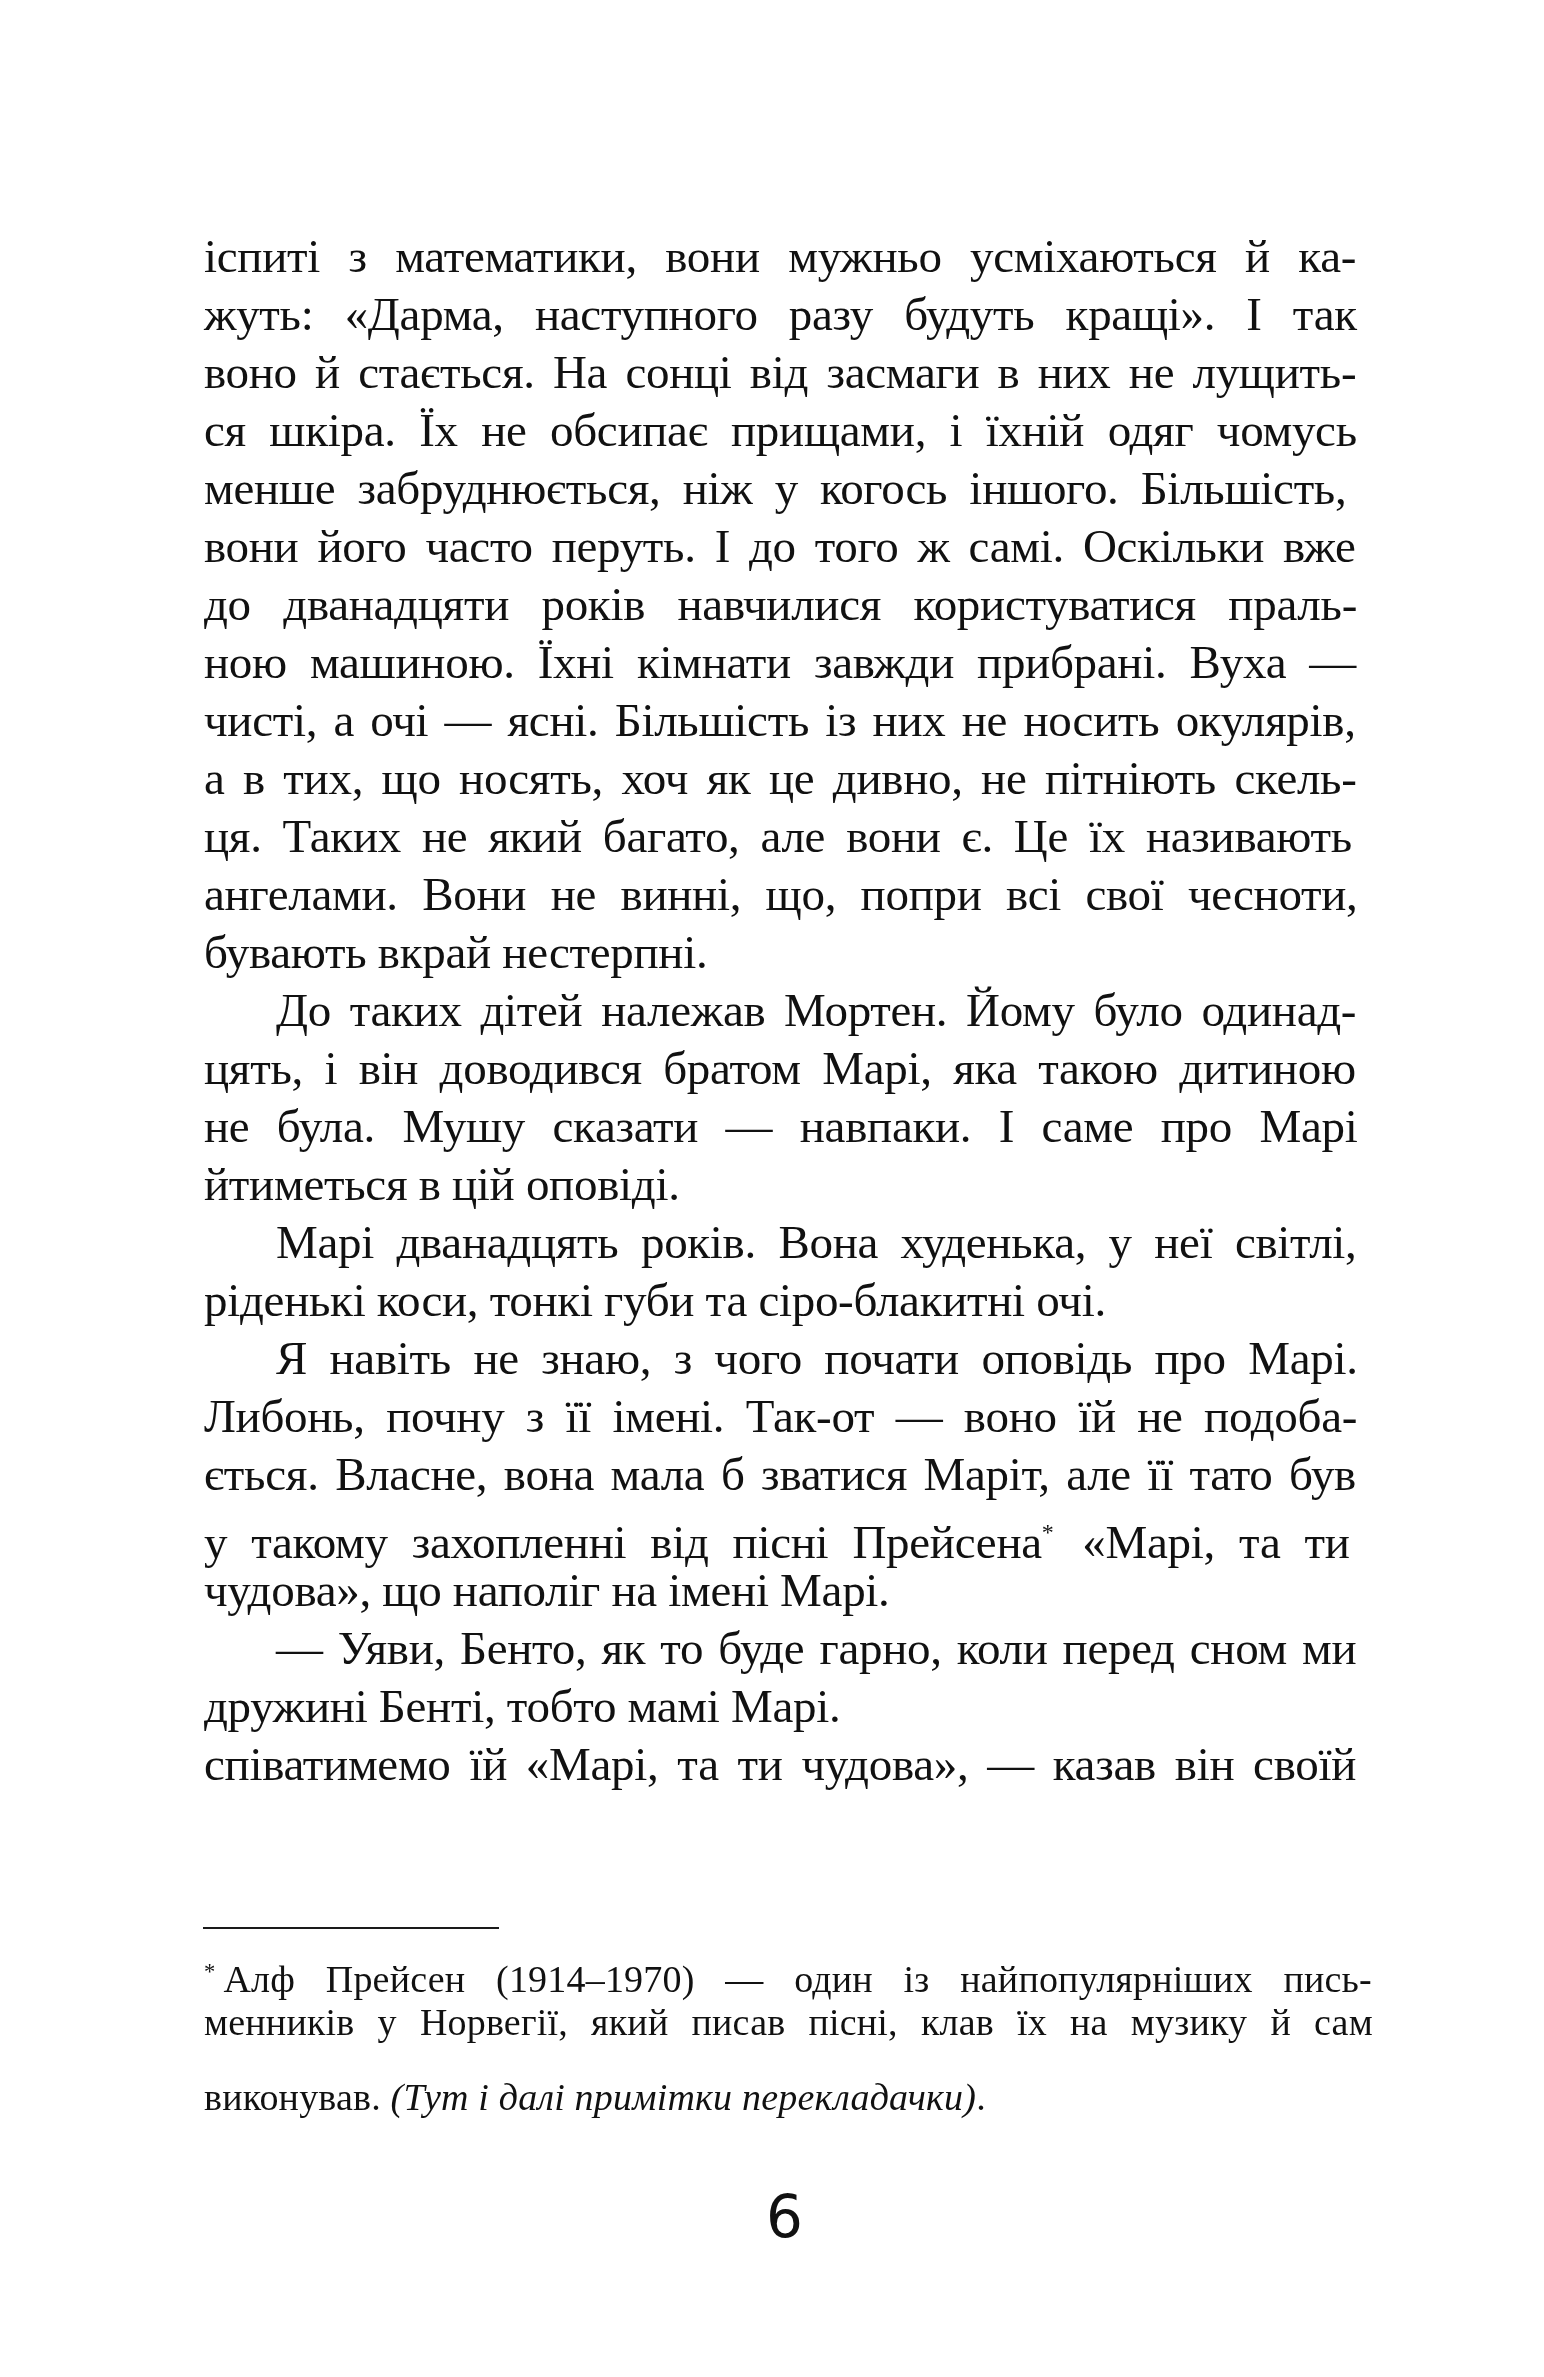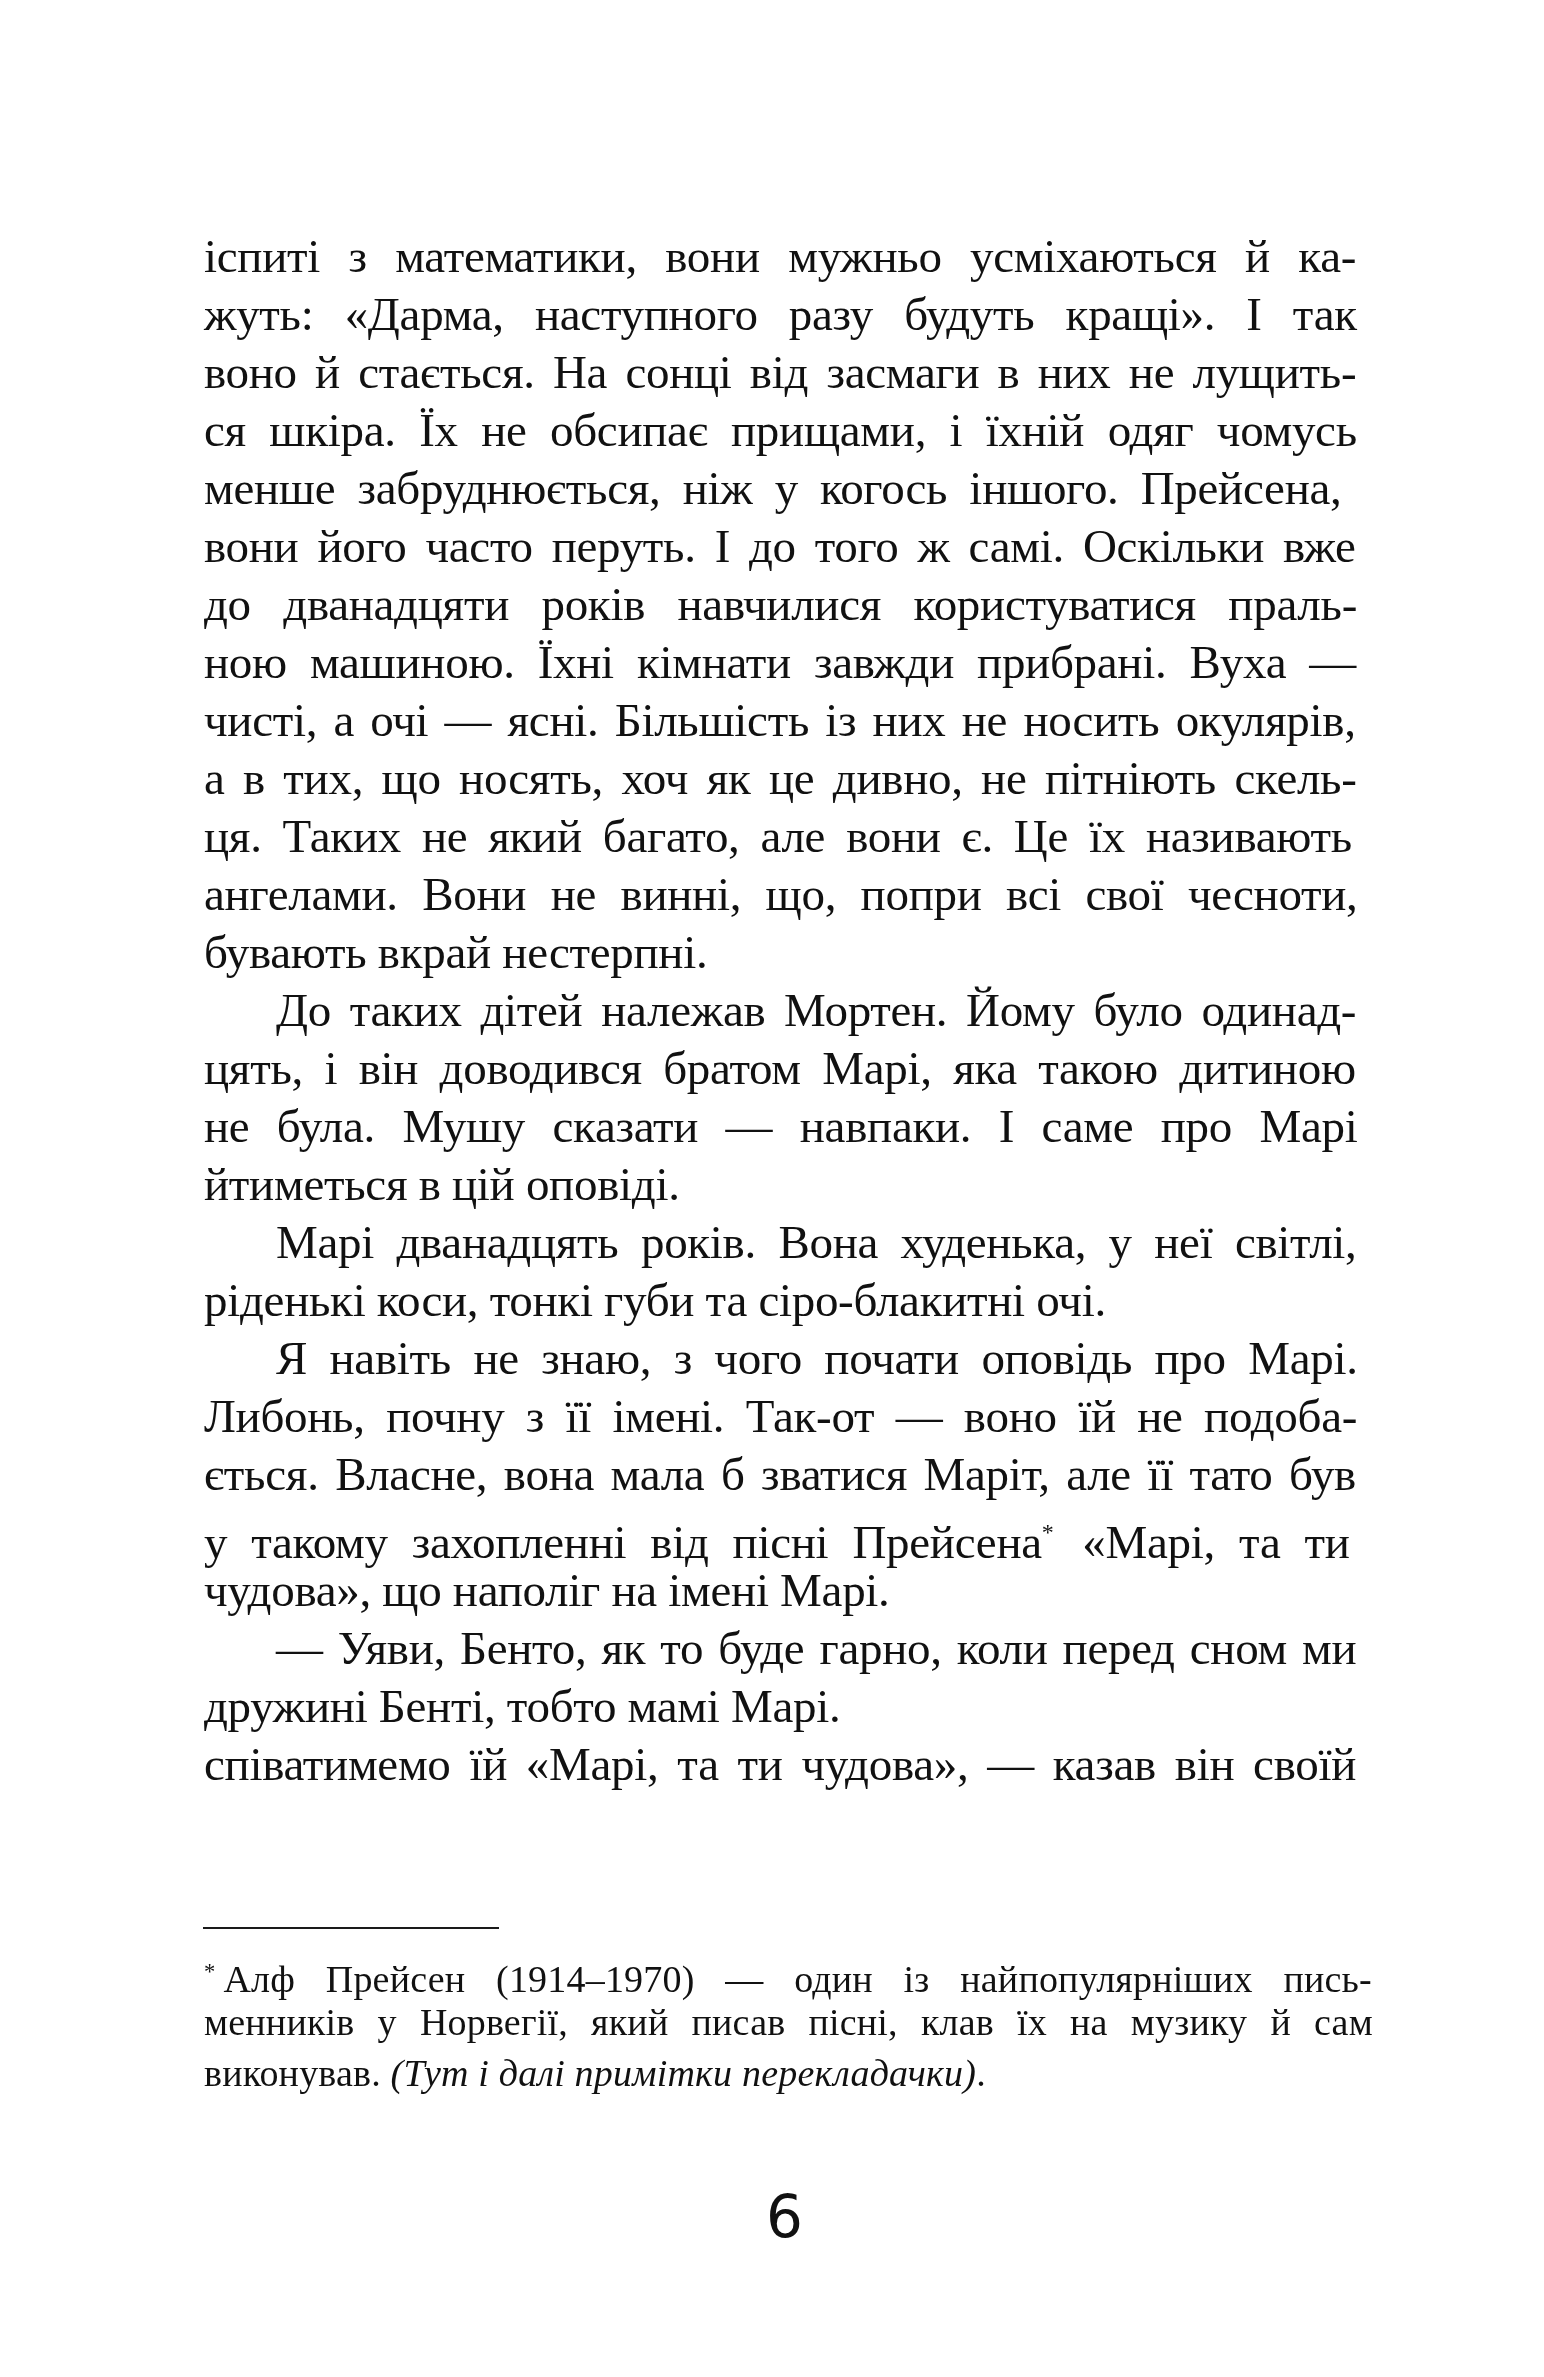--- a/index.html
+++ b/index.html
@@ -69,20 +69,21 @@
       display: block;
       white-space: nowrap;
       height: 51px;
       text-align: justify;
       text-align-last: justify;
       letter-spacing: 0.2px;
     }
     .fn-line.last {
       text-align: left;
       text-align-last: left;
+      margin-top: 24px;
     }
     .fn-marker {
       font-size: 22.5px;
       vertical-align: 13px;
       margin-right: 8px;
     }
     .sup-marker {
       font-size: 24px;
       vertical-align: 17.7px;
       margin-right: 4.8px;
@@ -105,21 +106,21 @@
 </head>
 <body>
 
 <div class="page">
 
   <div class="body-text">
     <span class="line" style="word-spacing: 17px; text-align-last: left; text-align: left;">іспиті з математики, вони мужньо усміхаються й ка-</span>
     <span class="line" style="word-spacing: 19.7px; text-align-last: left; text-align: left;">жуть: «Дарма, наступного разу будуть кращі». І так</span>
     <span class="line" style="word-spacing: 6.8px; text-align-last: left; text-align: left;">воно й стається. На сонці від засмаги в них не лущить-</span>
     <span class="line" style="word-spacing: 12px; text-align-last: left; text-align: left;">ся шкіра. Їх не обсипає прищами, і їхній одяг чомусь</span>
-    <span class="line" style="word-spacing: 10.7px; text-align-last: left; text-align: left;">менше забруднюється, ніж у когось іншого. Прейсена,</span>
+    <span class="line" style="word-spacing: 10.7px; text-align-last: left; text-align: left;">менше забруднюється, ніж у когось іншого. Більшість,</span>
     <span class="line" style="word-spacing: 7.5px; text-align-last: left; text-align: left;">вони його часто перуть. І до того ж самі. Оскільки вже</span>
     <span class="line" style="word-spacing: 21px; text-align-last: left; text-align: left;">до дванадцяти років навчилися користуватися праль-</span>
     <span class="line" style="word-spacing: 11.6px; text-align-last: left; text-align: left;">ною машиною. Їхні кімнати завжди прибрані. Вуха —</span>
     <span class="line" style="word-spacing: 4.8px; text-align-last: left; text-align: right;">чисті, а очі — ясні. Більшість із них не носить окулярів,</span>
     <span class="line" style="word-spacing: 7px; text-align-last: left; text-align: left;">а в тих, що носять, хоч як це дивно, не пітніють скель-</span>
     <span class="line" style="word-spacing: 9.5px; text-align-last: left; text-align: left;">ця. Таких не який багато, але вони є. Це їх називають</span>
     <span class="line" style="word-spacing: 13px; text-align-last: left; text-align: left;">ангелами. Вони не винні, що, попри всі свої чесноти,</span>
     <span class="line last">бувають вкрай нестерпні.</span>
 
     <span class="line indent" style="word-spacing: 7.3px; text-align-last: left; text-align: right;">До таких дітей належав Мортен. Йому було одинад-</span>

